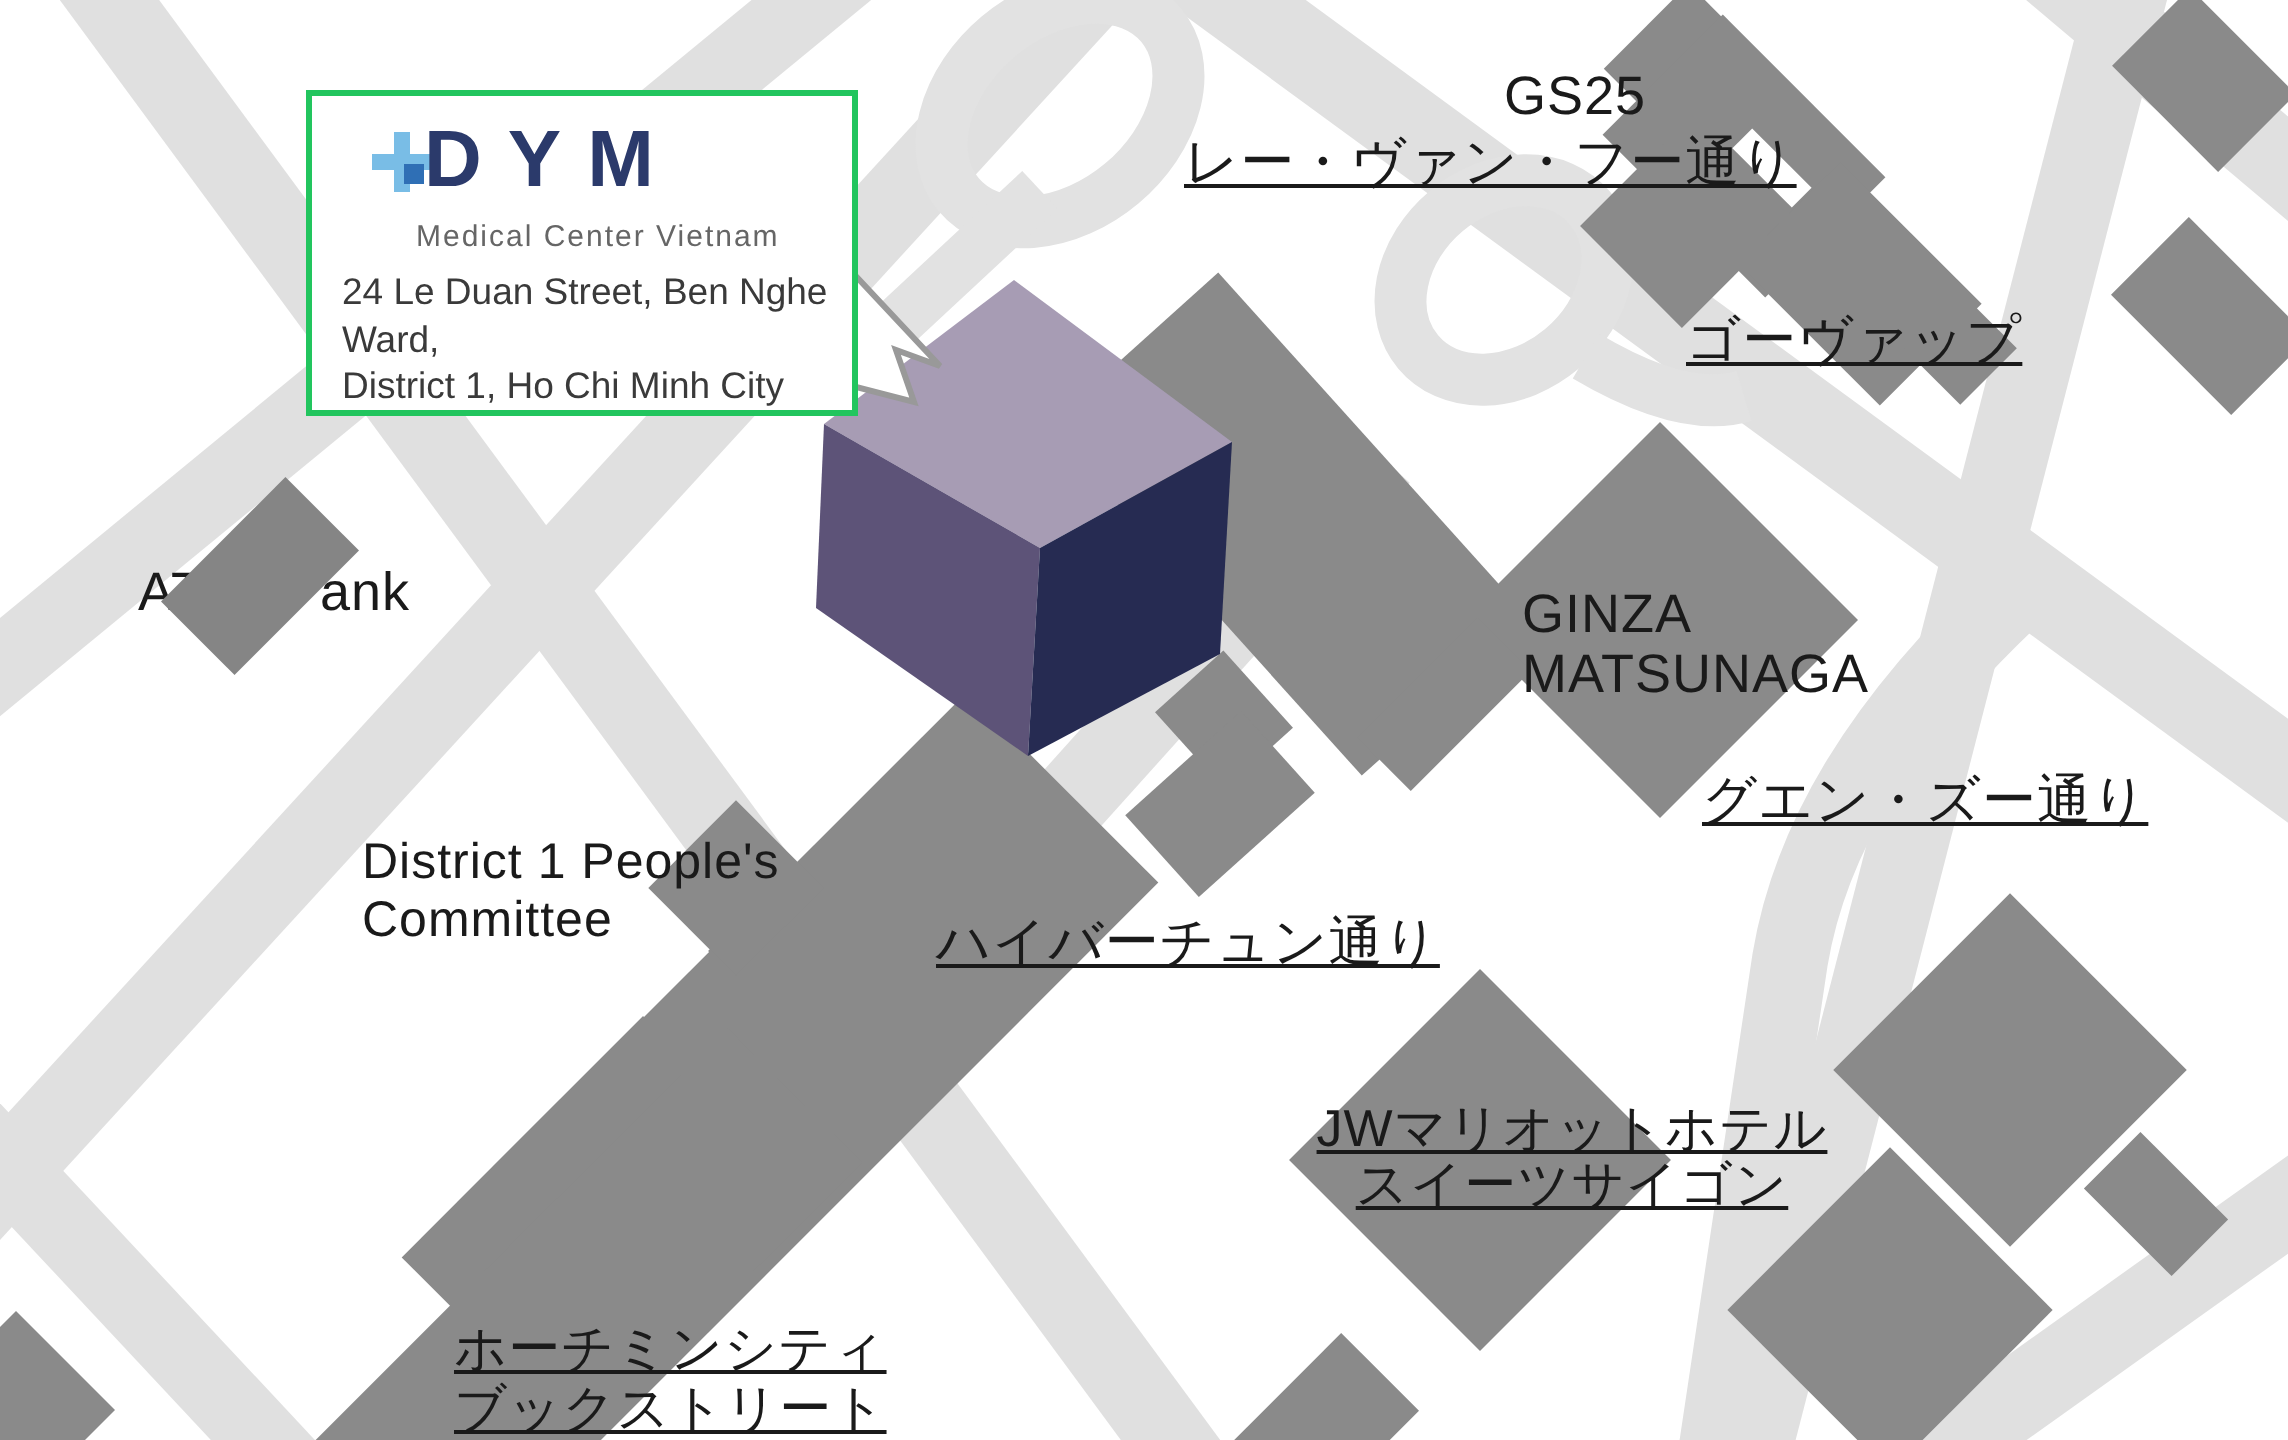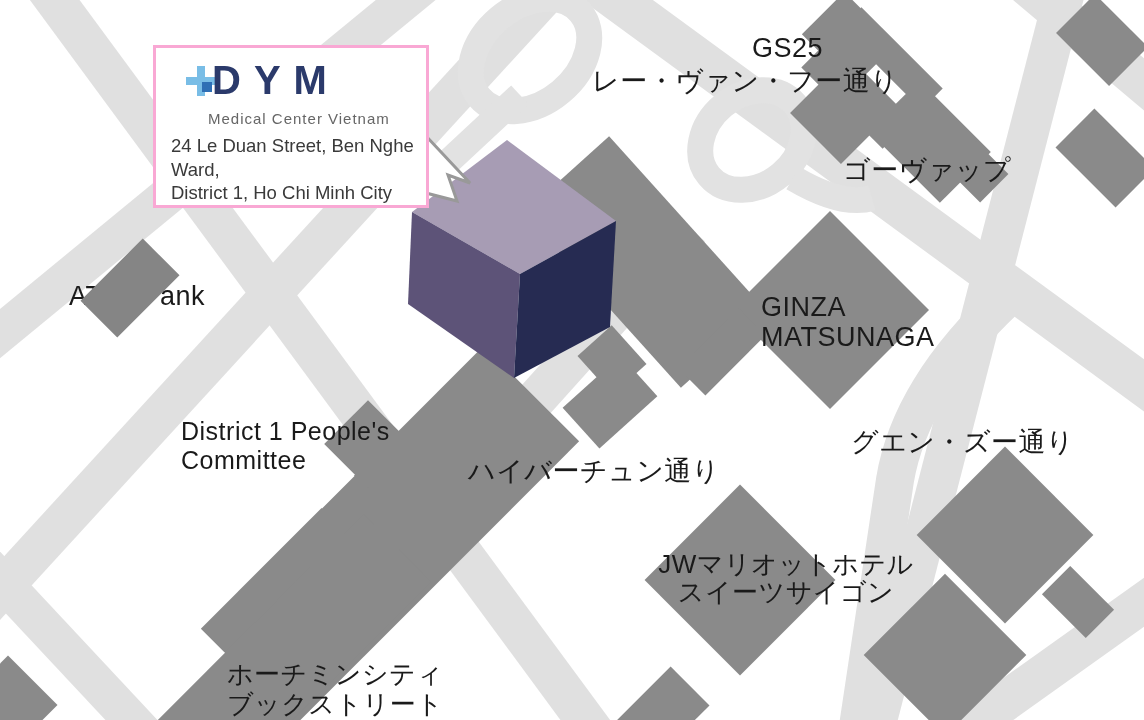--- a/index.html
+++ b/index.html
@@ -5,26 +5,26 @@
   html,body{margin:0;padding:0;background:#fff;}
   .map-root{
     position:relative;width:1144px;height:720px;overflow:hidden;background:#ffffff;
     font-family:"Liberation Sans","DejaVu Sans",sans-serif;
   }
   .layer{position:absolute;left:0;top:0;width:1144px;height:720px;}
   .map-label{
     position:absolute;color:#1a1a1a;white-space:pre-line;line-height:1.12;
     letter-spacing:0.5px;
   }
-  .jp{font-size:26px;}
+  .jp{font-size:26px;text-decoration:underline;}
   .en{font-size:25px;}
   
   .callout{
     position:absolute;left:153px;top:45px;width:276px;height:163px;
-    background:#ffffff;border:3px solid #f9a8d4;box-sizing:border-box;z-index:8;
+    background:#ffffff;border:3px solid #22c55e;box-sizing:border-box;z-index:8;
   }
   .logo-text{
     position:absolute;left:56px;top:10px;font-size:40px;font-weight:bold;
     color:#2b3a6b;letter-spacing:13px;
   }
   .logo-sub{
     position:absolute;left:52px;top:62px;font-size:15px;color:#666666;letter-spacing:1px;
   }
   .addr{
     position:absolute;left:15px;top:86px;font-size:18.5px;line-height:23.5px;color:#3a3a3a;
@@ -96,21 +96,21 @@
   </svg>
 
   <div class="map-label en z7" style="left:752px;top:33px;font-size:27px;">GS25</div>
   <div class="map-label jp z7" style="left:592px;top:66px;font-size:27px;">レー・ヴァン・フー通り</div>
   <div class="map-label jp z7" style="left:843px;top:155px;font-size:27px;">ゴーヴァップ</div>
   <div class="map-label en z7" style="left:761px;top:292px;font-size:27px;line-height:30px;">GINZA
 MATSUNAGA</div>
   <div class="map-label en z7" style="left:181px;top:417px;font-size:25px;line-height:29px;">District 1 People's
 Committee</div>
   <div class="map-label jp z7" style="left:468px;top:456px;font-size:27px;">ハイバーチュン通り</div>
-  <div class="map-label jp z7" style="left:851px;top:427px;font-size:27px;">グエン・ズー通り</div>
+  <div class="map-label jp z7" style="left:851px;top:385px;font-size:27px;">グエン・ズー通り</div>
   <div class="map-label jp z7" style="left:616px;top:550px;width:340px;text-align:center;line-height:28px;">JWマリオットホテル
 スイーツサイゴン</div>
   <div class="map-label jp z7" style="left:227px;top:659px;line-height:30px;">ホーチミンシティ
 ブックストリート</div>
 
   <svg class="layer z7" width="1144" height="720" viewBox="0 0 1144 720" style="pointer-events:none;">
     <path d="M 426,136 L 470,183 L 448,175 L 457,201 L 426,193 Z" fill="#ffffff" stroke="#999999" stroke-width="3" stroke-linejoin="miter"></path>
   </svg>
 
   <div class="callout">

